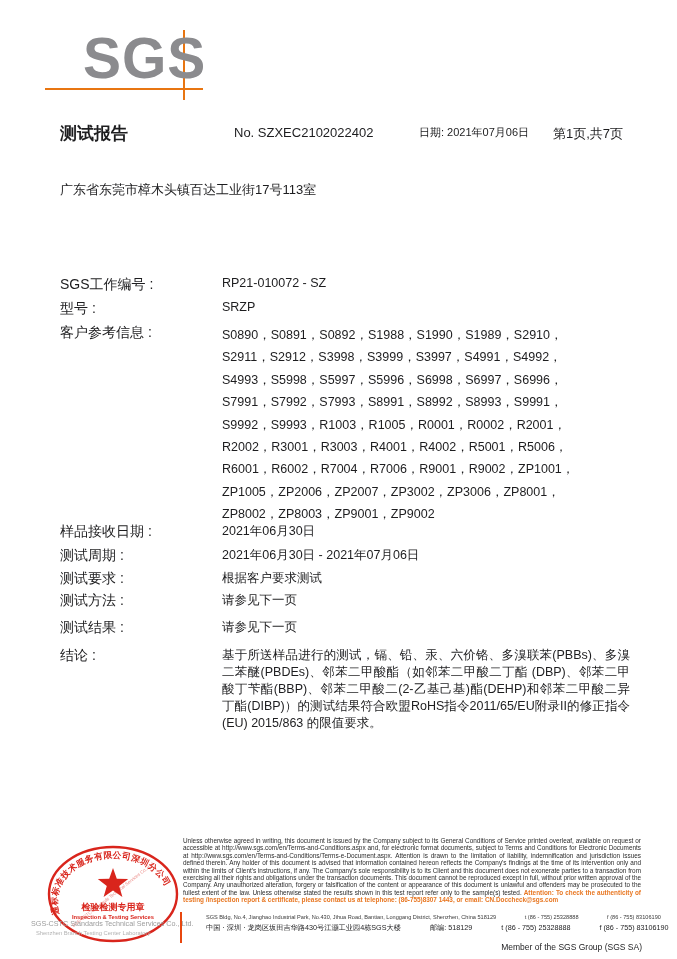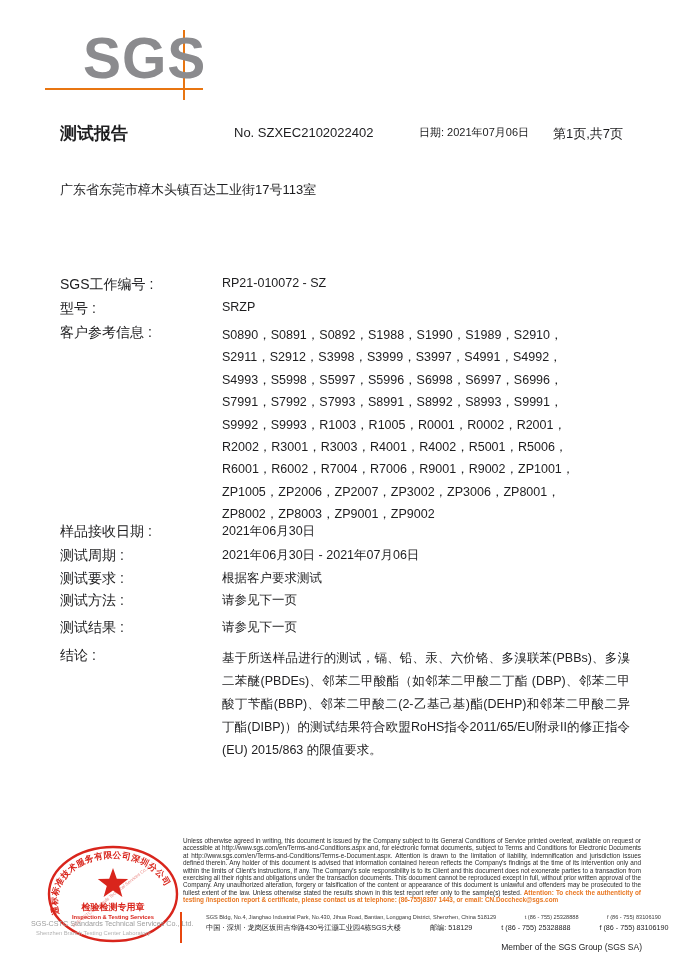--- a/index.html
+++ b/index.html
@@ -24,21 +24,21 @@
   .doc-date  { position:absolute; left:419px; top:3px; font-size:11px;text-align:center; }
   .doc-page  { position:absolute; left:553px; top:3px; font-size:13px; }
   .company-name    { position:absolute; left:60px; top:155px; font-size:13px; }
   .company-address { position:absolute; left:60px; top:181px; font-size:13px; }
   
   .sample-intro { position:absolute; left:60px; top:250px; font-size:12.5px; }
   .frow  { position:absolute; left:0; width:677px; }
   .flabel { position:absolute; left:60px; top:0; font-size:14px; }
   .fvalue { position:absolute; left:222px; top:0; font-size:12.5px; width:420px; }
   .prewrap { white-space:pre-line; line-height:22.4px; }
-  .conclusion { line-height:23px; width:408px; text-align:justify; }
+  .conclusion { line-height:17px; width:408px; text-align:justify; }
   
   .stamp { position:absolute; left:42px; top:844px; width:142px; height:104px; }
   .stamp-caption1 { position:absolute; left:31px; top:919px; font-size:7.2px; color:#9c9c9c; white-space:nowrap; }
   .stamp-caption2 { position:absolute; left:36px; top:930px; font-size:5.8px; color:#b3b3b3; white-space:nowrap; }
   
   .disclaimer {
     position:absolute; left:183px; top:837px; width:458px;
     font-size:6.4px; line-height:7.4px; text-align:justify; color:#2c2c2c;
   }
   .attention { color:#e87722; font-weight:bold; }

